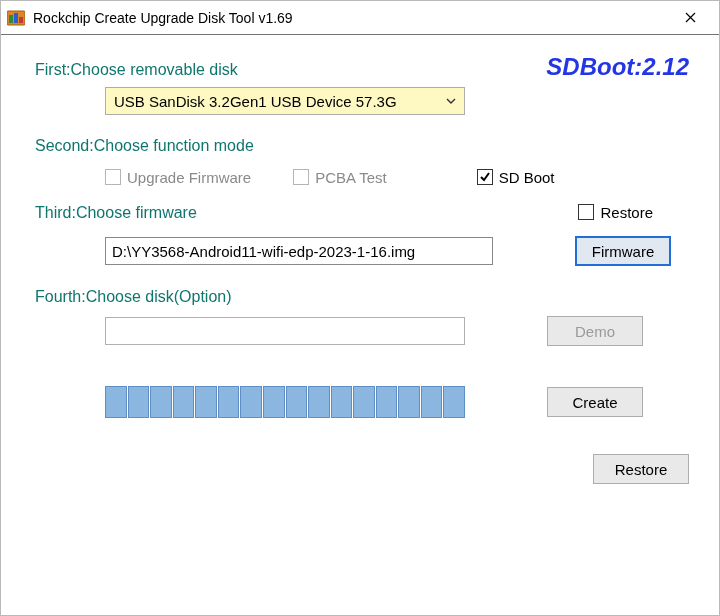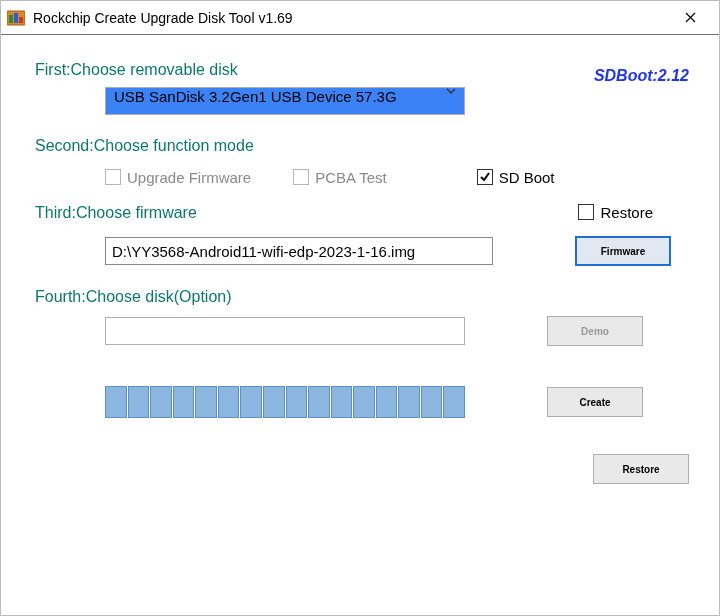--- a/index.html
+++ b/index.html
@@ -49,33 +49,33 @@
     padding: 20px 30px 0 34px;
     position: relative;
   }
 
   .label { color:#0f766e; font-size: 16px; }
   .row { display:flex; align-items:center; }
 
   .sdboot {
     position: absolute;
     right: 30px;
-    top: 32px;
+    top: 18px;
     color: #2436e4;
     font-weight: bold;
     font-style: italic;
-    font-size: 16px;
+    font-size: 24px;
     font-family: "Segoe UI", Arial, sans-serif;
   }
 
   
   .combo {
-    display:flex; 
+    display:flex; align-items:center;
     height: 28px;
-    background: #3b82f6;
+    background: #fef9c3;
     border: 1px solid #adadad;
     padding: 0 6px 0 8px;
     font-size: 15px;
     color:#000;
   }
   .combo .combo-text { flex: 1; }
   .combo .chev { width: 14px; display:flex; justify-content:center; }
   .combo .chev svg { width:10px; height:6px; }
 
   
@@ -106,25 +106,24 @@
     overflow:hidden; white-space:nowrap;
   }
 
   
   .btn {
     height: 30px;
     min-width: 96px;
     padding: 12px 14px;
     background: #e9e9e9;
     border: 1px solid #adadad;
-    font-size: 10px;
+    font-size: 15px;
     display:inline-flex; align-items:center; justify-content:center;
     cursor: pointer;
     user-select: none;
-    font-weight: bold;
   }
   .btn.primary {   
     border: 2px solid #1f6fd6;
     background: #e2e8f2;
   }
   .btn.disabled {
     color:#9a9a9a;
     cursor: default;
   }
 

